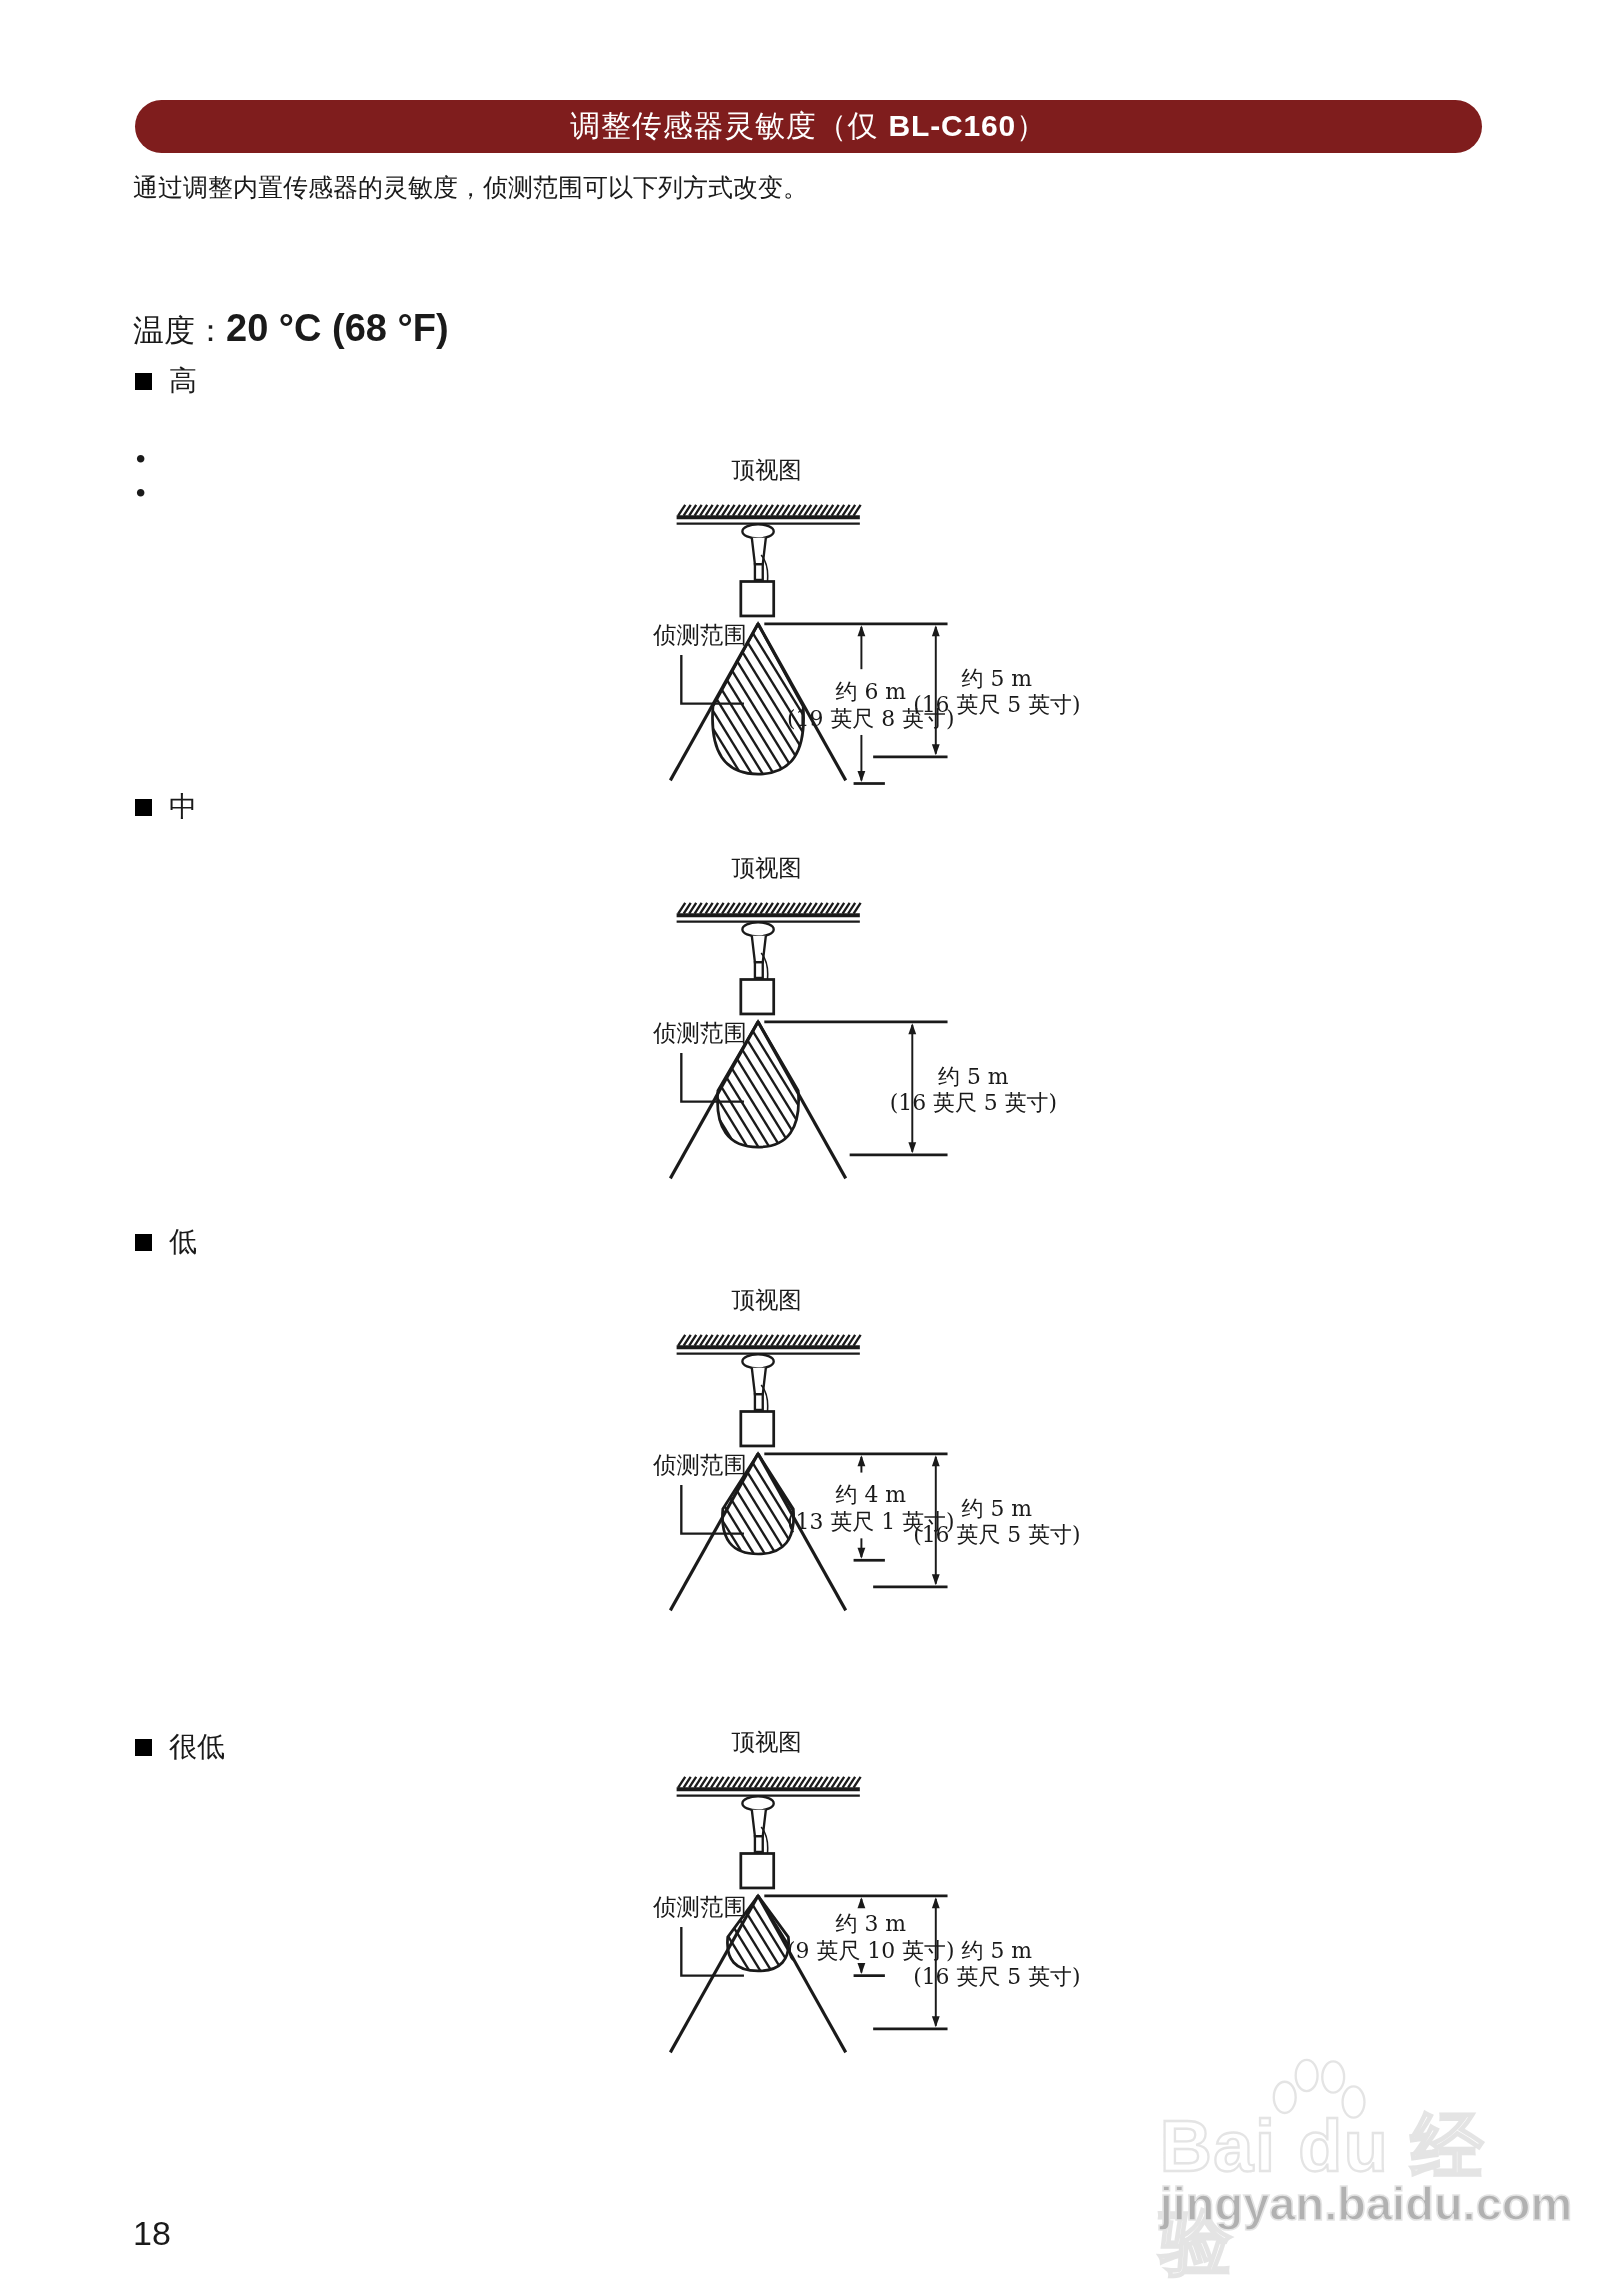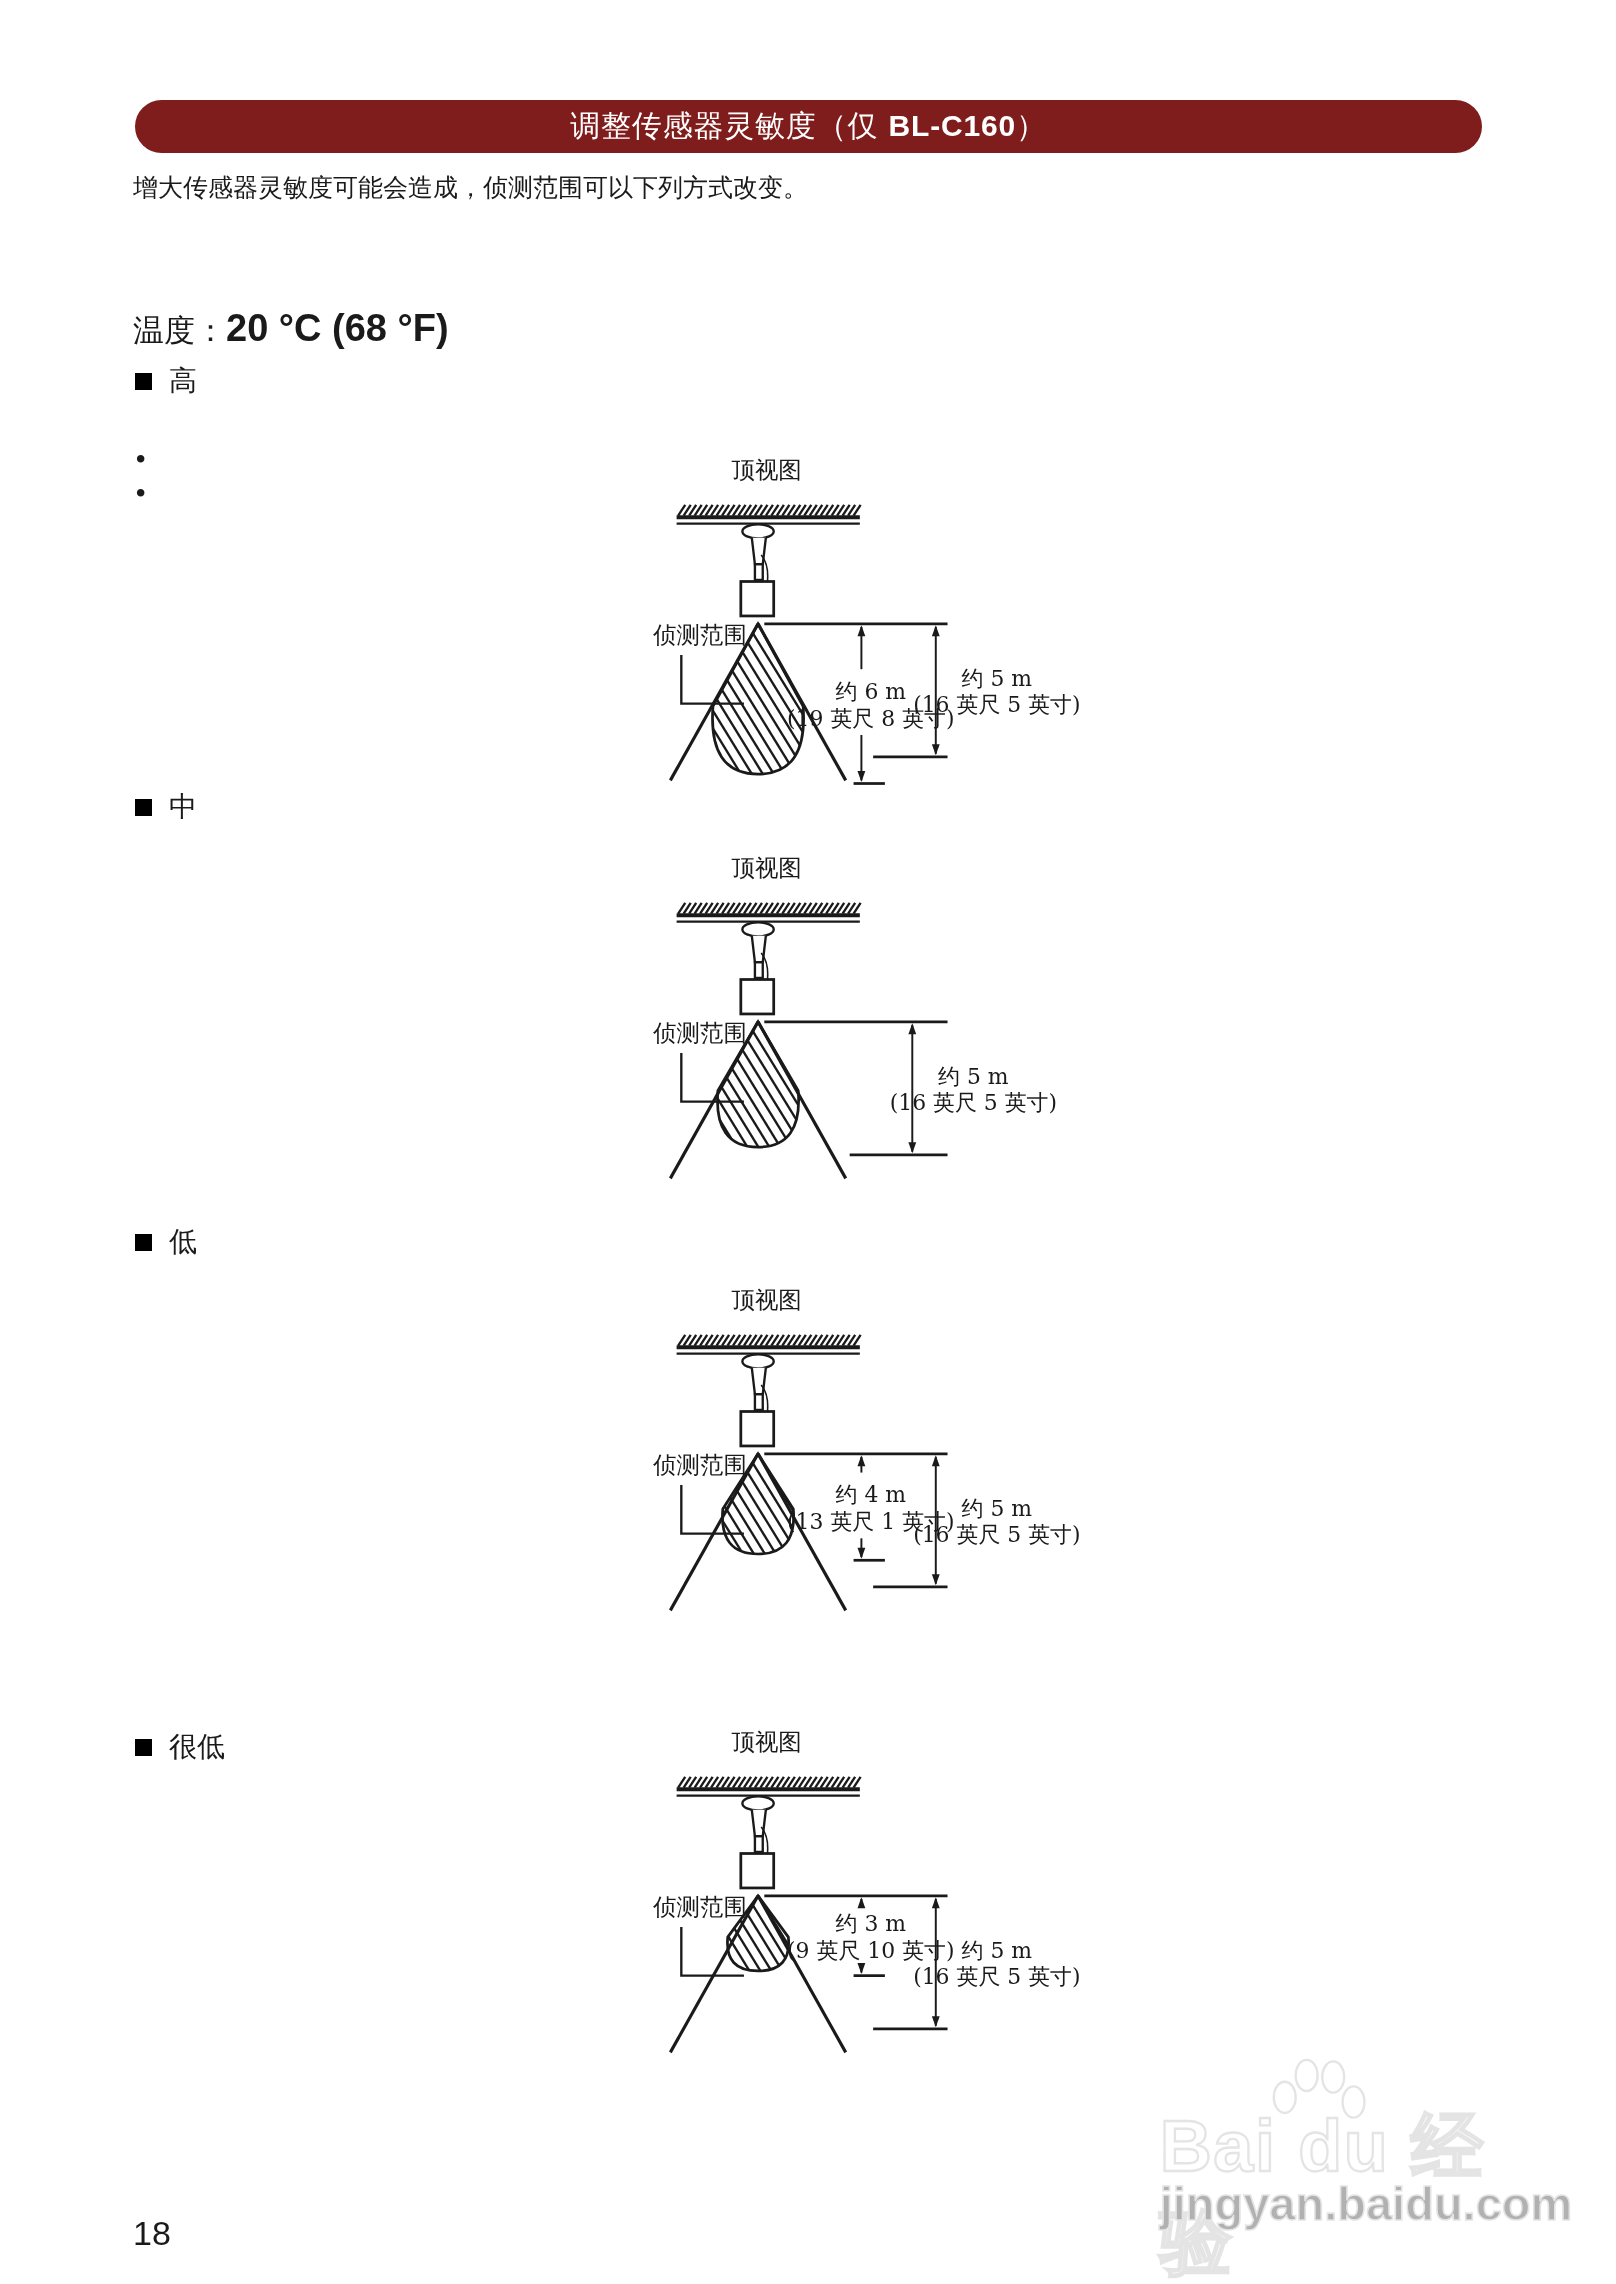--- a/index.html
+++ b/index.html
@@ -28,21 +28,21 @@
                         font-size: 47px; color: #737373; -webkit-text-stroke: 1.6px #cfcfcf; }
 </style>
 </head>
 <body>
 
 <div class="title-bar">
   <span><span>调整传感器灵敏度（仅 </span><b>BL-C160</b><span>）</span></span>
 </div>
 
 <div class="intro">
-  <div>增大传感器灵敏度可能会造成，侦测范围可以下列方式改变。</div>
+  <div>通过调整内置传感器的灵敏度，侦测范围可以下列方式改变。</div>
 </div>
 
 <div class="temp">
   <span>温度：</span><b>20 °C (68 °F)</b>
 </div>
 
 <div class="level" style="top:362px">
   <span class="sq"></span>
   <span>高</span>
 </div>

